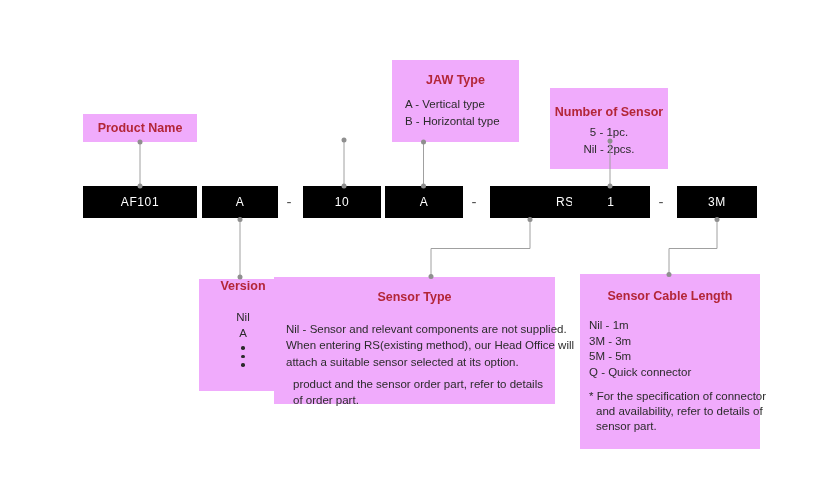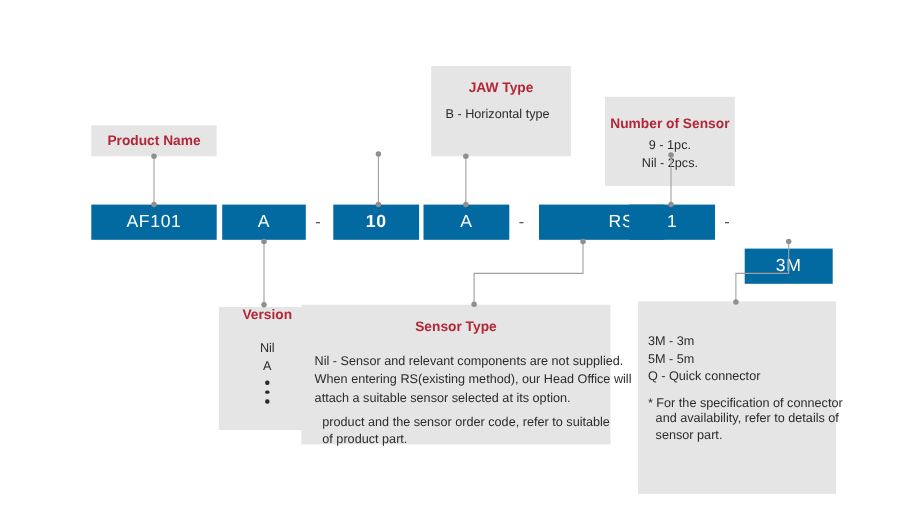--- a/index.html
+++ b/index.html
@@ -2,25 +2,25 @@
 <html><head>
 <meta charset="utf-8">
 <style>
   html,body{margin:0;padding:0;background:#ffffff;}
   .canvas{
     position:relative;width:837px;height:479px;background:#ffffff;
     font-family:"Liberation Sans","DejaVu Sans",sans-serif;
     color:#2b2b2b;overflow:hidden;
   }
   .connectors{position:absolute;left:0;top:0;width:837px;height:479px;pointer-events:none;z-index:3;}
-  .gray-box{position:absolute;background:#e5e5e5;z-index:1;}
+  .gray-box{position:absolute;background:#f0abfc;z-index:1;}
   .red-box{
-    position:absolute;background:#0369a1;color:#ffffff;z-index:2;
+    position:absolute;background:#000000;color:#ffffff;z-index:2;
     display:flex;align-items:center;justify-content:center;
-    font-size:16px;letter-spacing:0.6px;
+    font-size:12px;letter-spacing:0.6px;
   }
   .dash-sep{
     position:absolute;z-index:2;width:20px;text-align:center;
     color:#555555;font-size:15px;line-height:32px;top:186px;height:32px;
   }
   .box-title{
     color:#b32638;font-weight:bold;font-size:12.5px;line-height:14px;text-align:center;
   }
   .centered-lines{text-align:center;font-size:11.5px;color:#2b2b2b;}
   .left-lines{text-align:left;font-size:11.5px;color:#2b2b2b;}
@@ -63,42 +63,43 @@
   </svg>
 
   <div class="gray-box" style="left:83px;top:114px;width:114px;height:28px;display:flex;align-items:center;justify-content:center;">
     <div class="box-title">Product Name</div>
   </div>
 
 
   <div class="gray-box" style="left:392px;top:60px;width:127px;height:82px;padding-top:13px;box-sizing:border-box;">
     <div class="box-title">JAW Type</div>
     <div class="left-lines" style="padding:9px 0 0 13px;line-height:16.5px;">
+      <div class="line">A - Vertical type</div>
       <div class="line">B - Horizontal type</div>
     </div>
   </div>
 
   <div class="gray-box" style="left:550px;top:60px;width:118px;height:81px;padding-top:17px;box-sizing:border-box;margin-top:28px;">
     <div class="box-title">Number of Sensor</div>
     <div class="centered-lines" style="padding-top:5px;line-height:16.5px;">
-      <div class="line">9 - 1pc.</div>
+      <div class="line">5 - 1pc.</div>
       <div class="line">Nil - 2pcs.</div>
     </div>
   </div>
 
   <div class="red-box" style="left:83px;width:114px;height:32px;top:186px;">AF101</div>
   <div class="red-box" style="left:202px;width:76px;height:32px;top:186px;">A</div>
   <div class="dash-sep" style="left:279px;">-</div>
-  <div class="red-box" style="left:303px;width:78px;height:32px;top:186px;font-weight:bold;">10</div>
+  <div class="red-box" style="left:303px;width:78px;height:32px;top:186px;">10</div>
   <div class="red-box" style="left:385px;width:78px;height:32px;top:186px;">A</div>
   <div class="dash-sep" style="left:464px;">-</div>
   <div class="red-box" style="left:490px;width:78px;height:32px;top:186px;padding-left:36px;">RS</div>
   <div class="red-box" style="left:572px;width:78px;height:32px;top:186px;">1</div>
   <div class="dash-sep" style="left:651px;">-</div>
-  <div class="red-box" style="left:677px;width:80px;height:32px;top:186px;margin-top:40px;">3M</div>
+  <div class="red-box" style="left:677px;width:80px;height:32px;top:186px;">3M</div>
 
   <div class="gray-box" style="left:199px;top:279px;width:88px;height:112px;box-sizing:border-box;">
     <div class="box-title">Version</div>
     <div class="centered-lines" style="padding-top:17px;line-height:15.5px;">
       <div class="line">Nil</div>
       <div class="line">A</div>
     </div>
     <div class="vdots">
       <span class="vdot"></span>
         <span class="vdot"></span>
@@ -107,27 +108,29 @@
   </div>
 
   <div class="gray-box" style="left:274px;top:277px;width:281px;height:127px;padding-top:13px;box-sizing:border-box;">
     <div class="box-title">Sensor Type</div>
     <div class="left-lines" style="padding:17px 8px 0 12px;line-height:16.3px;">
       <div class="line">Nil - Sensor and relevant components are not supplied.</div>
       <div class="line">When entering RS(existing method), our Head Office will</div>
       <div class="line">attach a suitable sensor selected at its option.</div>
     </div>
     <div class="left-lines" style="padding:7px 8px 0 12px;line-height:15.7px;">
-      <div class="line note-cont">product and the sensor order code, refer to suitable</div>
-      <div class="line note-cont">of product part.</div>
+      <div class="line note-cont">product and the sensor order part, refer to details</div>
+      <div class="line note-cont">of order part.</div>
     </div>
   </div>
 
   <div class="gray-box" style="left:580px;top:274px;width:180px;height:175px;padding-top:15px;box-sizing:border-box;">
+    <div class="box-title">Sensor Cable Length</div>
     <div class="left-lines" style="padding:15px 6px 0 9px;line-height:15.6px;">
+      <div class="line">Nil - 1m</div>
       <div class="line">3M - 3m</div>
       <div class="line">5M - 5m</div>
       <div class="line">Q - Quick connector</div>
     </div>
     <div class="left-lines" style="padding:9px 6px 0 9px;line-height:14.6px;">
       <div class="line">* For the specification of connector</div>
       <div class="line note-cont">and availability, refer to details of</div>
       <div class="line note-cont">sensor part.</div>
     </div>
   </div>

